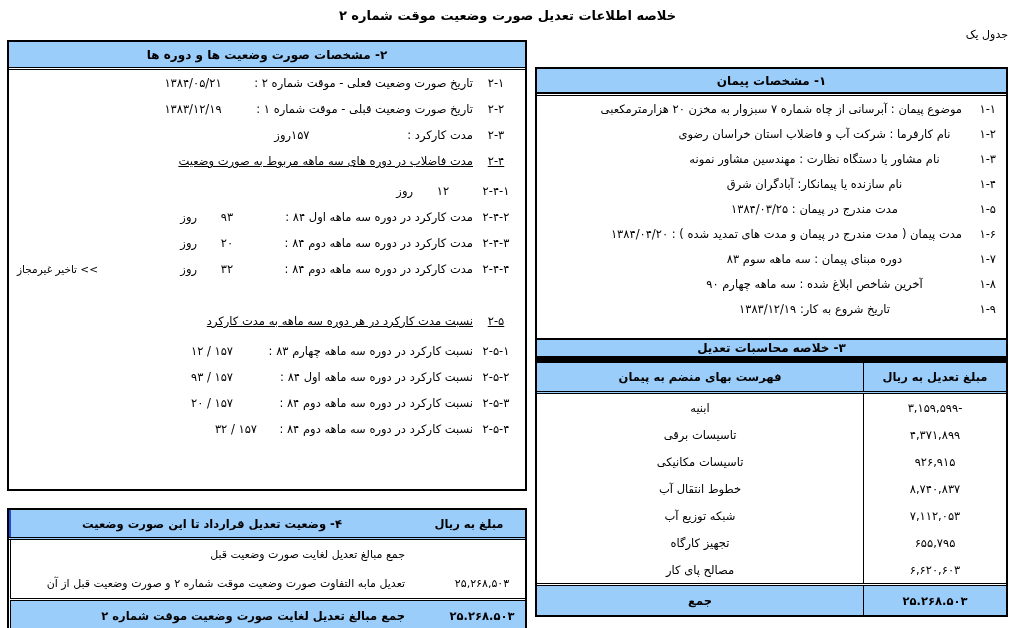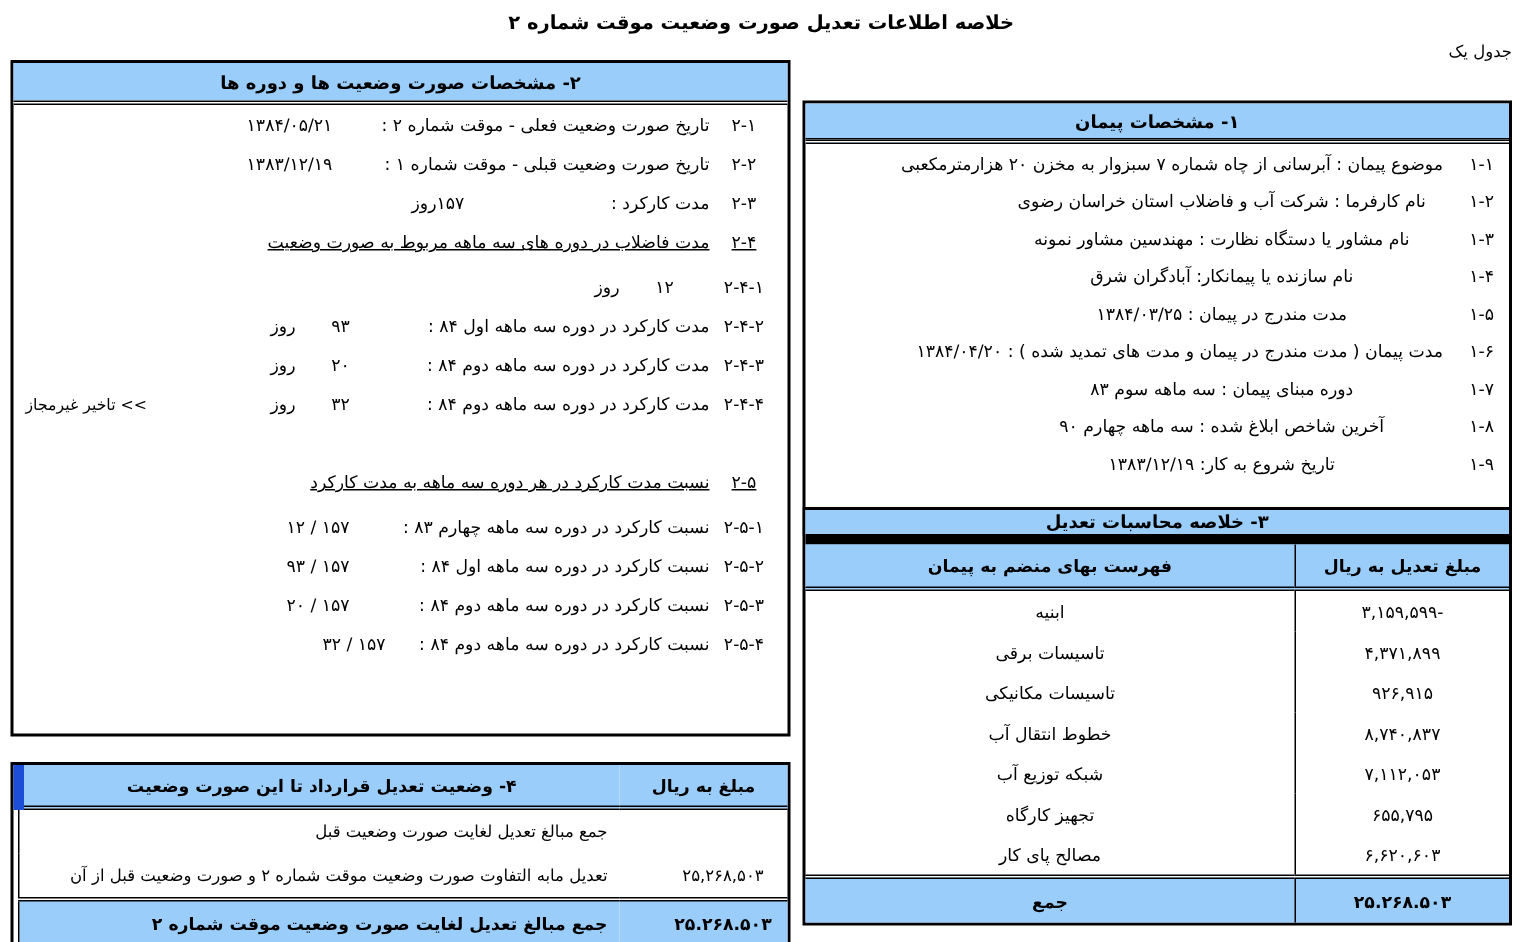--- a/index.html
+++ b/index.html
@@ -167,21 +167,21 @@
     box-sizing: border-box;
     background: #fff;
   }
   #sec4 th {
     background: #9BCDFB;
     font-weight: bold;
     font-size: 11.5px;
     height: 25px;
     border-bottom: 3px double #000;
   }
-  #sec4 th.c-desc { border-left: 7px solid #1d4ed8; }
+  #sec4 th.c-desc { border-left: 2px solid #1d4ed8; }
   #sec4 td { height: 27px; font-size: 11px; padding-left: 27px; }
   #sec4 td.c-desc {
     text-align: right;
     padding-right: 8px;
     border-left: 1px solid #000;
   }
   #sec4 td.c-amt { width: 110px; text-align: center; }
   #sec4 tr.total td {
     background: #9BCDFB;
     font-weight: bold;

